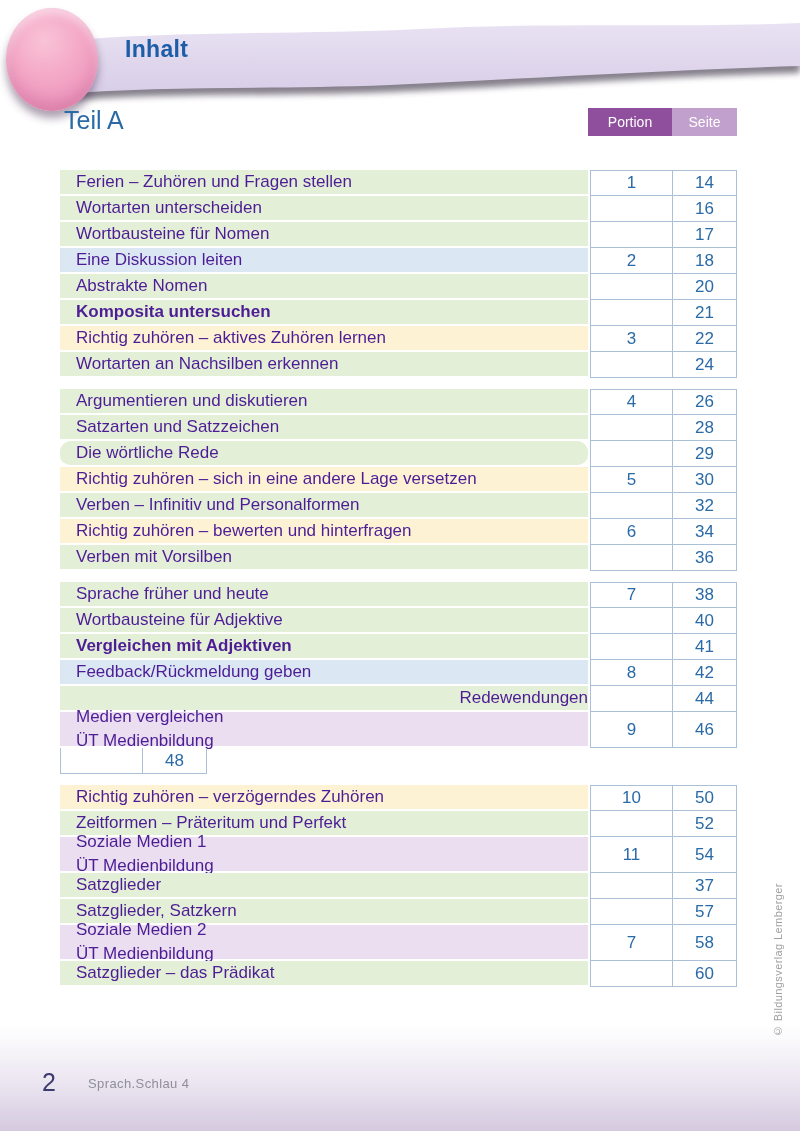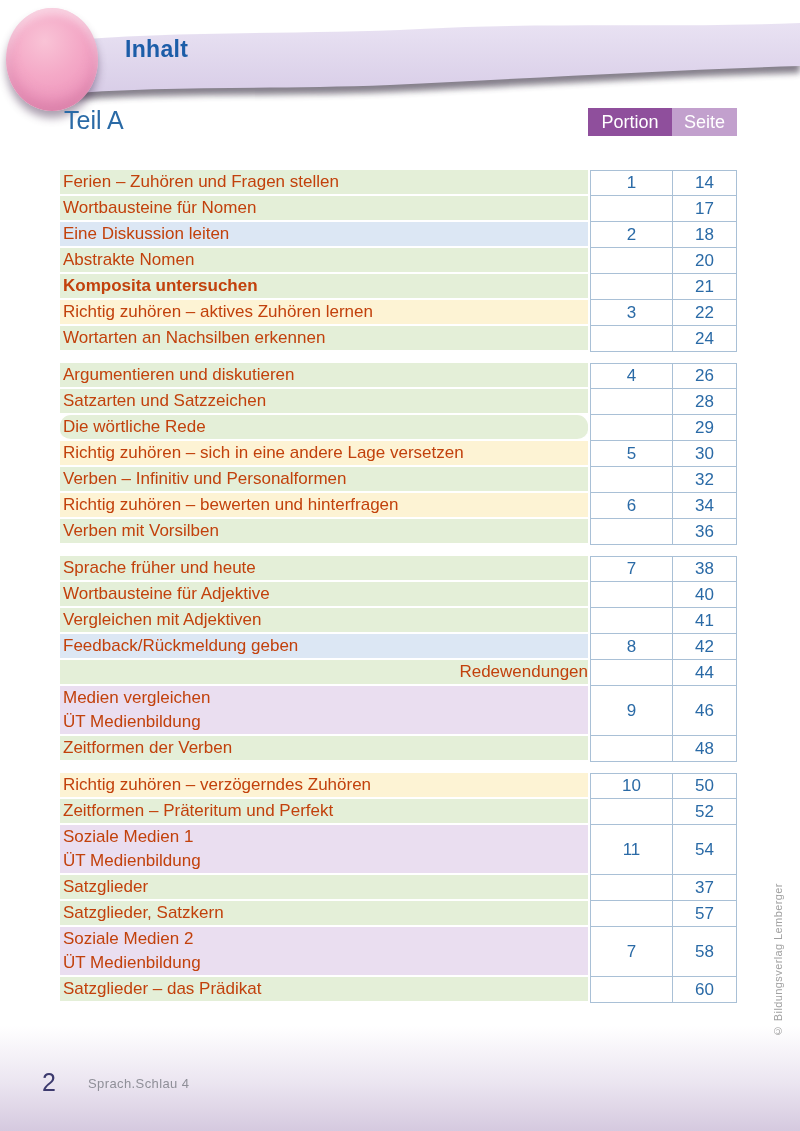--- a/index.html
+++ b/index.html
@@ -26,46 +26,46 @@
 
   
   .section-title{
     position:absolute;left:64px;top:106px;
     font-size:25px;color:#2a6aa6;
   }
   .col-header{
     position:absolute;top:108px;left:588px;display:flex;height:28px;
   }
   .col-header .hd{
-    color:#ffffff;font-size:18px;display:flex;align-items:center;justify-content:center;
+    color:#ffffff;font-size:14px;display:flex;align-items:center;justify-content:center;
   }
   .hd-portion{width:84px;}
   .hd-seite{width:65px;}
 
   
   .toc{position:absolute;left:60px;top:170px;width:677px;}
   .block{margin-bottom:11px;}
   .row{display:flex;}
   .row .title-cell{
     width:528px;box-sizing:border-box;
     border-bottom:2px solid #ffffff;margin-right:2px;
-    padding-left:3px;display:flex;flex-direction:column;justify-content:center;
-    font-size:17px;color:#c2410c;line-height:24px;
+    padding-left:16px;display:flex;flex-direction:column;justify-content:center;
+    font-size:17px;color:#4c1d95;line-height:24px;
   }
   .row .num-cell{
     box-sizing:border-box;background:#ffffff;
     display:flex;align-items:center;justify-content:center;
     font-size:17px;color:#2a6aa6;
     border:1px solid #a9c0d6;border-top:0;
   }
   .row .portion-cell{width:82px;border-right:0;}
   .row .seite-cell{width:65px;}
   .block .row:first-child .num-cell{border-top:1px solid #a9c0d6;}
   .row.single{height:26px;}
-  .row.double{height:50px;}
+  .row.double{height:36px;}
 
   
   .bottom-fade{
     position:absolute;left:0;right:0;bottom:0;height:105px;
     background:linear-gradient(180deg, rgba(218,207,228,0) 0%, rgba(218,207,228,.55) 55%, #d5c9df 100%);
   }
   .footer-pagenum{
     position:absolute;left:42px;top:1068px;
     font-size:25px;color:#3d3a6e;
   }
@@ -110,20 +110,27 @@
       <div class="block">
         <div class="row single">
           <div class="title-cell" style="background: rgb(228, 239, 216);">
             <div>Ferien – Zuhören und Fragen stellen</div>
           </div>
           <div class="num-cell portion-cell">1</div>
           <div class="num-cell seite-cell">14</div>
         </div>
         <div class="row single">
           <div class="title-cell" style="background: rgb(228, 239, 216);">
+            <div>Wortarten unterscheiden</div>
+          </div>
+          <div class="num-cell portion-cell"></div>
+          <div class="num-cell seite-cell">16</div>
+        </div>
+        <div class="row single">
+          <div class="title-cell" style="background: rgb(228, 239, 216);">
             <div>Wortbausteine für Nomen</div>
           </div>
           <div class="num-cell portion-cell"></div>
           <div class="num-cell seite-cell">17</div>
         </div>
         <div class="row single">
           <div class="title-cell" style="background: rgb(220, 231, 244);">
             <div>Eine Diskussion leiten</div>
           </div>
           <div class="num-cell portion-cell">2</div>
@@ -218,21 +225,21 @@
           <div class="num-cell seite-cell">38</div>
         </div>
         <div class="row single">
           <div class="title-cell" style="background: rgb(228, 239, 216);">
             <div>Wortbausteine für Adjektive</div>
           </div>
           <div class="num-cell portion-cell"></div>
           <div class="num-cell seite-cell">40</div>
         </div>
         <div class="row single">
-          <div class="title-cell" style="background: rgb(228, 239, 216);">
+          <div class="title-cell" style="background: rgb(228, 239, 216); font-weight: bold;">
             <div>Vergleichen mit Adjektiven</div>
           </div>
           <div class="num-cell portion-cell"></div>
           <div class="num-cell seite-cell">41</div>
         </div>
         <div class="row single">
           <div class="title-cell" style="background: rgb(220, 231, 244);">
             <div>Feedback/Rückmeldung geben</div>
           </div>
           <div class="num-cell portion-cell">8</div>
@@ -247,23 +254,20 @@
         </div>
         <div class="row double">
           <div class="title-cell" style="background: rgb(234, 222, 240);">
             <div>Medien vergleichen</div>
             <div>ÜT Medienbildung</div>
           </div>
           <div class="num-cell portion-cell">9</div>
           <div class="num-cell seite-cell">46</div>
         </div>
         <div class="row single">
-          <div class="title-cell" style="background: rgb(228, 239, 216);">
-            <div>Zeitformen der Verben</div>
-          </div>
           <div class="num-cell portion-cell"></div>
           <div class="num-cell seite-cell">48</div>
         </div>
       </div>
       <div class="block">
         <div class="row single">
           <div class="title-cell" style="background: rgb(253, 243, 212);">
             <div>Richtig zuhören – verzögerndes Zuhören</div>
           </div>
           <div class="num-cell portion-cell">10</div>

